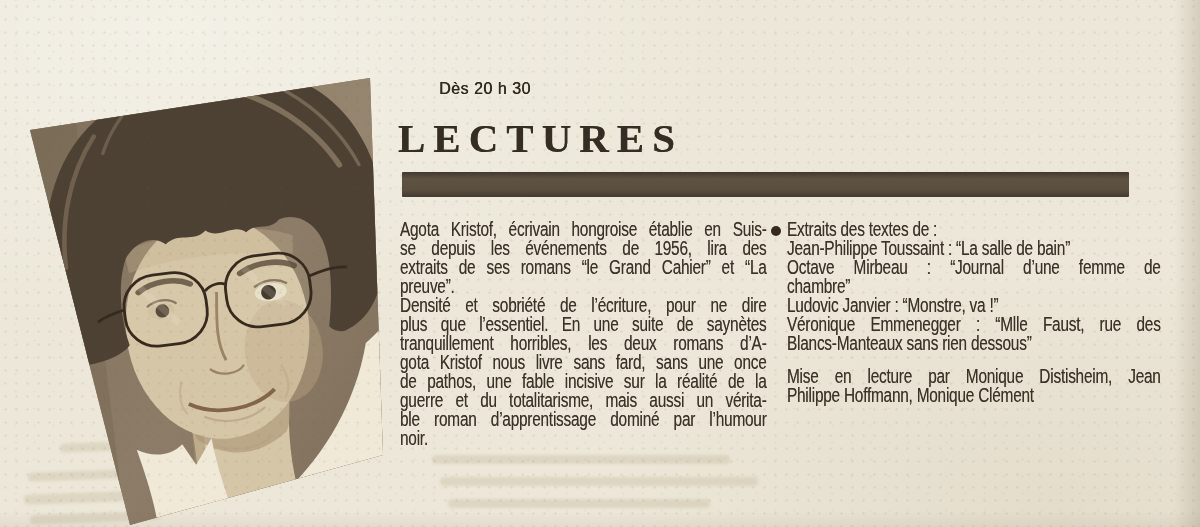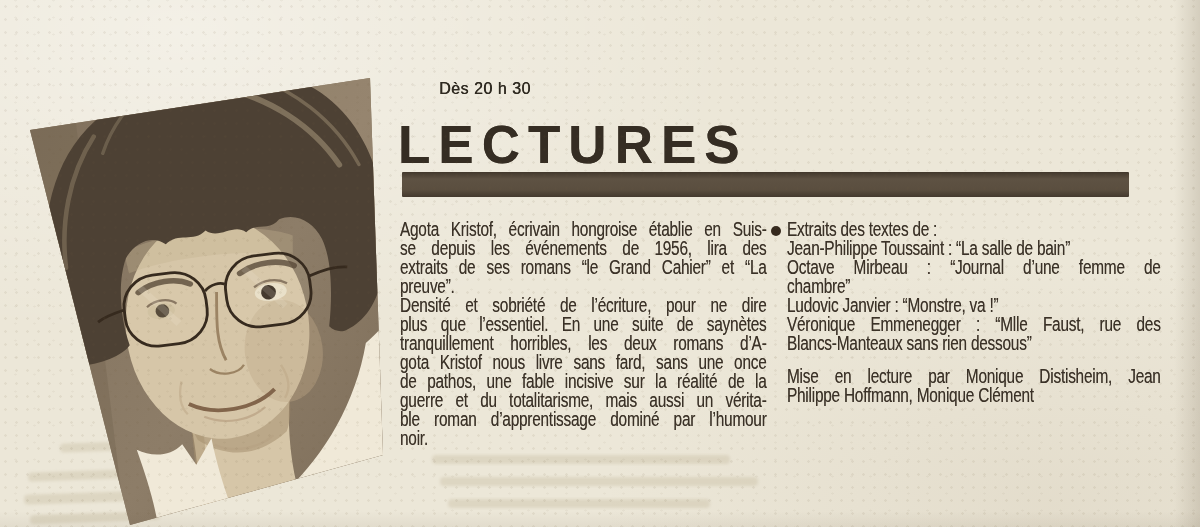--- a/index.html
+++ b/index.html
@@ -41,21 +41,21 @@
   .photo-art svg{width:100%; height:100%; display:block;}
 
   
   .time{
     position:absolute; left:399px; top:80px; z-index:3;
     font-size:16px; color:#2f2a21; letter-spacing:.5px;
     text-shadow:.4px 0 0 #2f2a21;
     margin-left:40px;
   }
   .title-row{position:absolute; left:398px; top:114px; z-index:3; display:flex; align-items:baseline; gap:14px; white-space:nowrap;}
-  .title-main{font-size:53px; font-weight:bold; letter-spacing:8px; color:var(--title-ink); text-shadow:0 0 .6px rgba(53,45,35,.8);}
+  .title-main{font-size:41px; font-weight:bold; letter-spacing:8px; color:var(--title-ink); text-shadow:0 0 .6px rgba(53,45,35,.8);font-family:Liberation Serif, serif;}
   .title-sub{font-size:27px; font-weight:bold; letter-spacing:15px; word-spacing:16px; color:var(--title-ink); text-shadow:0 0 .5px rgba(53,45,35,.8);}
   .bar{position:absolute; left:402px; top:172px; width:727px; height:25px; z-index:3;
     background:linear-gradient(to bottom,#42382c,#5e5243 28%,#5a4e3f 72%,#443a2e);
     border-radius:1px;}
 
   
   .textcol{
     position:absolute; z-index:3; color:var(--ink);
     font-size:19.5px; line-height:19px; letter-spacing:-.3px;
     transform:scaleX(0.79); transform-origin:0 0;

